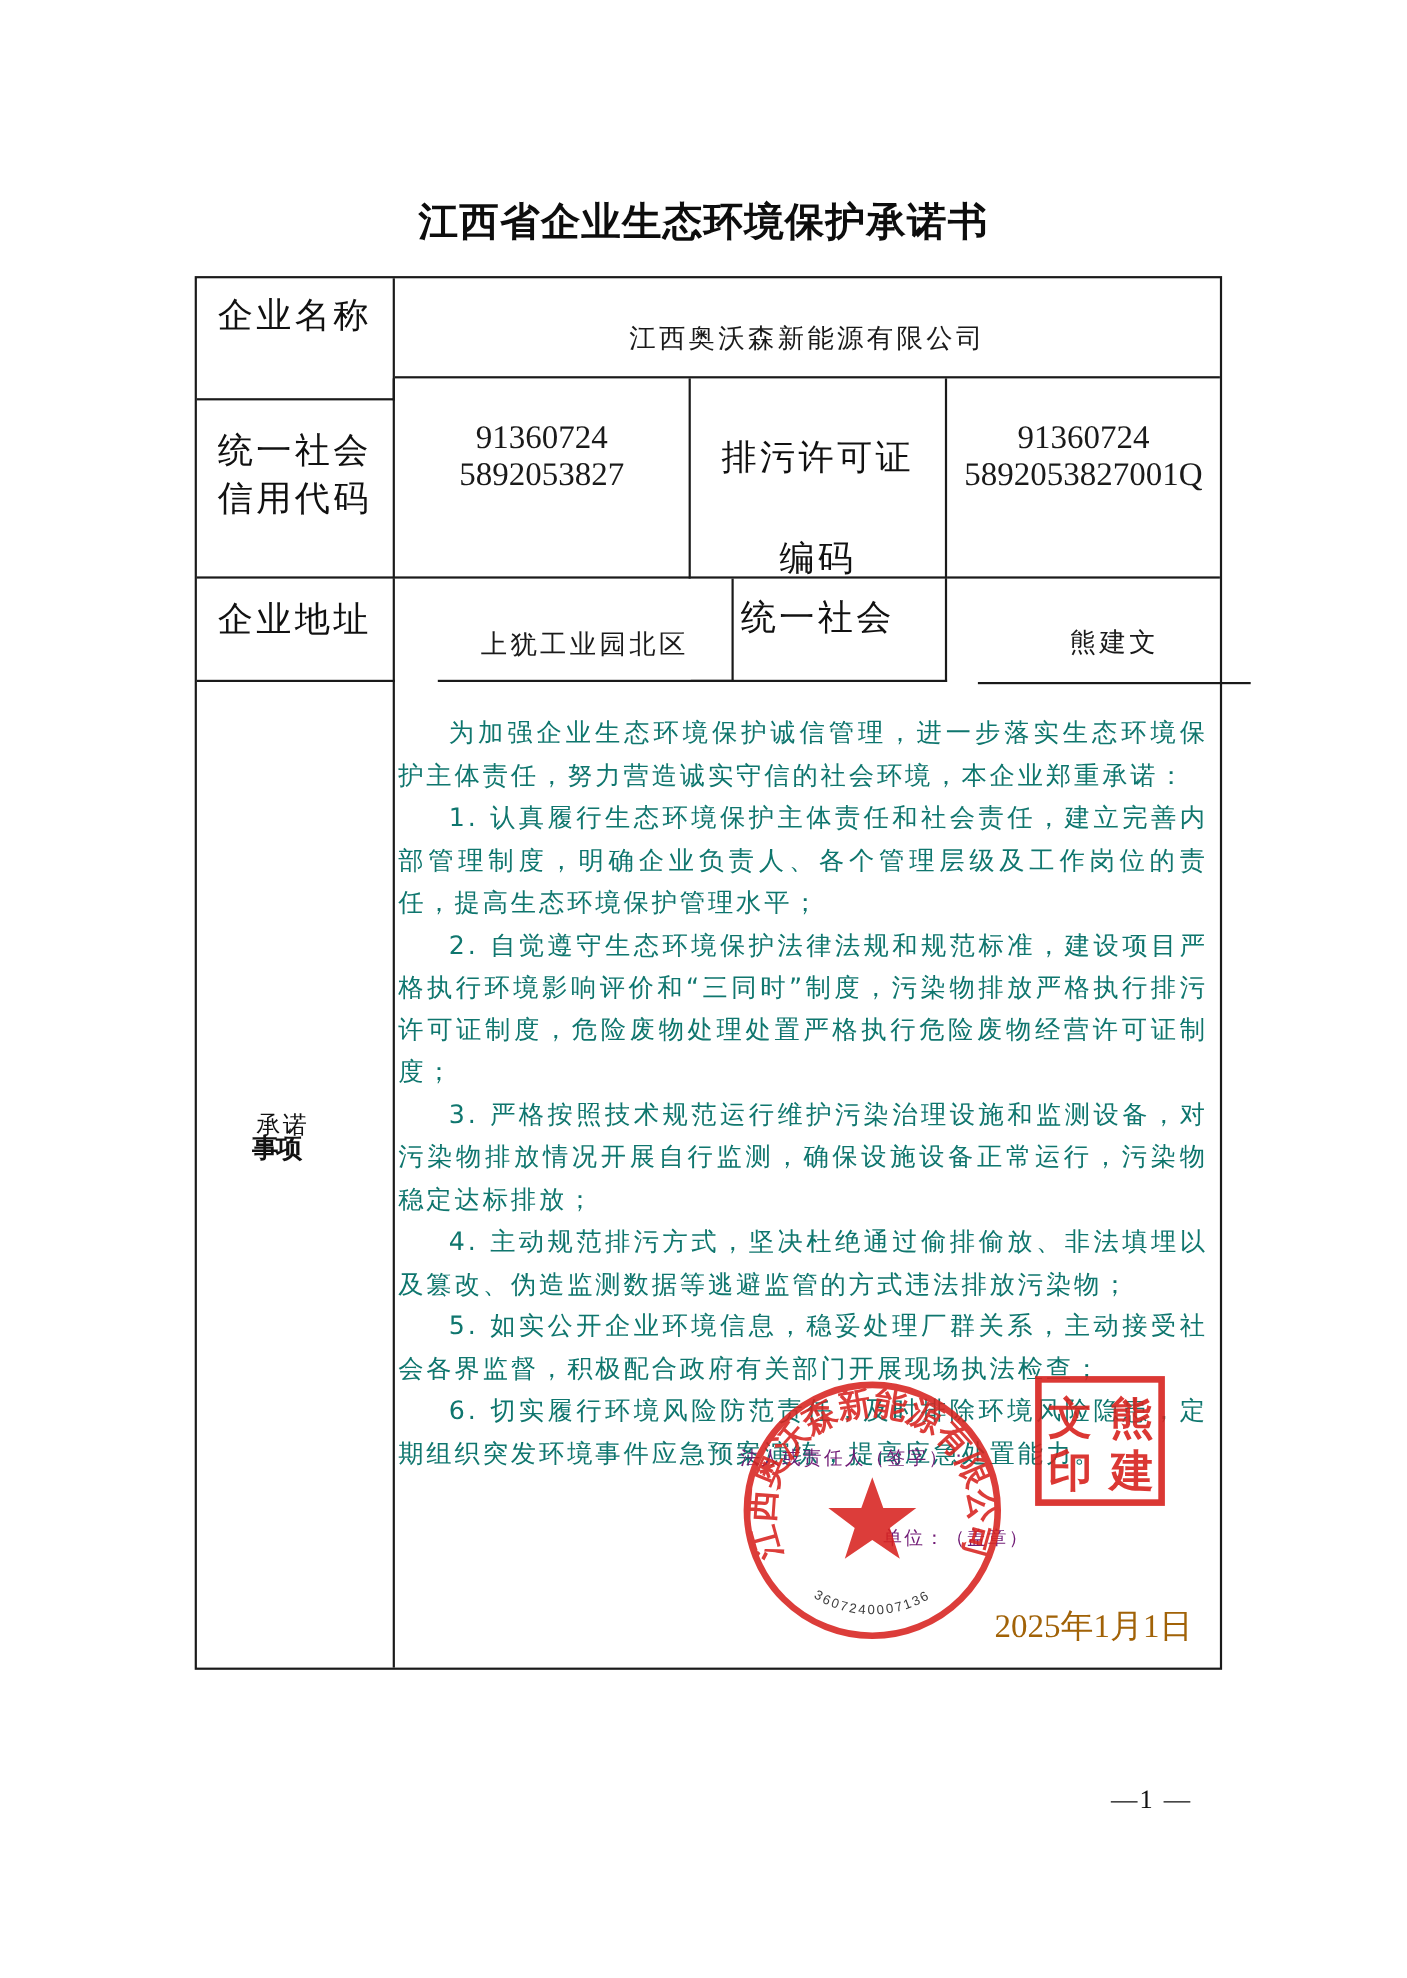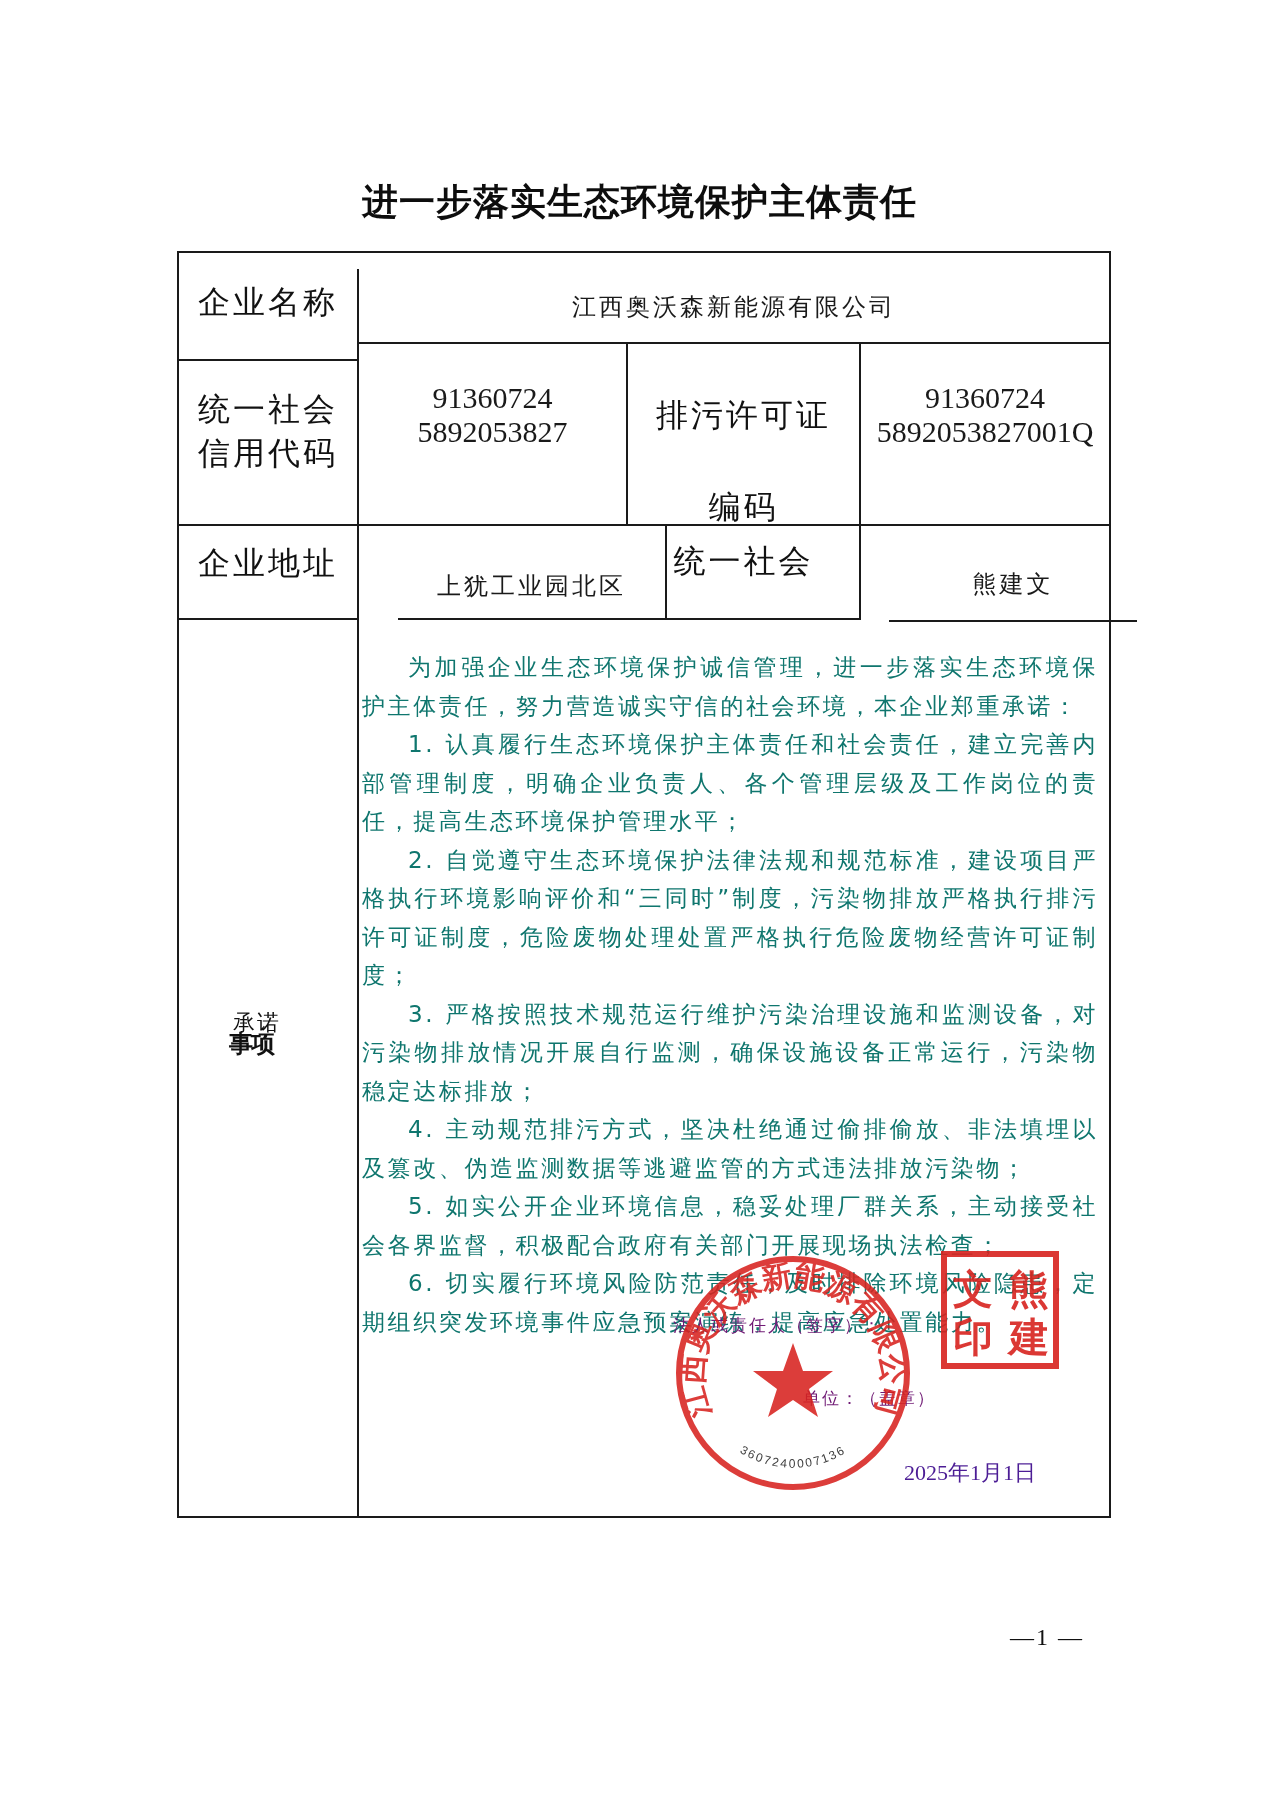--- a/index.html
+++ b/index.html
@@ -84,22 +84,22 @@
       position: absolute;
       font-family: "DejaVu Sans", "Liberation Sans", sans-serif;
       font-size: 17px;
       letter-spacing: 2px;
       color: #701a75;
       white-space: nowrap;
     }
     .date {
       position: absolute;
       font-family: "Liberation Serif", "DejaVu Serif", serif;
-      font-size: 22px;
-      color: #4c1d95;
+      font-size: 30px;
+      color: #a16207;
       white-space: nowrap;
     }
     .page-num {
       position: absolute;
       left: 1010px;
       top: 1624px;
       font-family: "Liberation Serif", "DejaVu Serif", serif;
       font-size: 24px;
       color: #111;
       letter-spacing: 2px;
@@ -120,25 +120,25 @@
       top: 1251px;
       width: 118px;
       height: 118px;
       opacity: 0.9;
       pointer-events: none;
     }
   </style>
 </head>
 <body>
 
-<div class="page-title">进一步落实生态环境保护主体责任</div>
+<div class="page-title">江西省企业生态环境保护承诺书</div>
 
 <div class="table">
 
-  <div class="cell" style="left:0;top:16px;width:180px;height:92px;">
+  <div class="cell" style="left:0;top:0;width:180px;height:111px;">
     <div class="label" style="position:absolute;left:0;right:0;top:12px;">企业名称</div>
   </div>
   <div class="cell" style="left:180px;top:0;width:750px;height:91px;border-right:none;">
     <div class="value" style="position:absolute;left:0;right:0;top:38px;">江西奥沃森新能源有限公司</div>
   </div>
 
   <div class="cell" style="left:0;top:91px;width:180px;height:182px;">
     <div class="label" style="position:absolute;left:0;right:0;top:44px;">统一社会</div>
     <div class="label" style="position:absolute;left:0;right:0;top:88px;">信用代码</div>
   </div>

